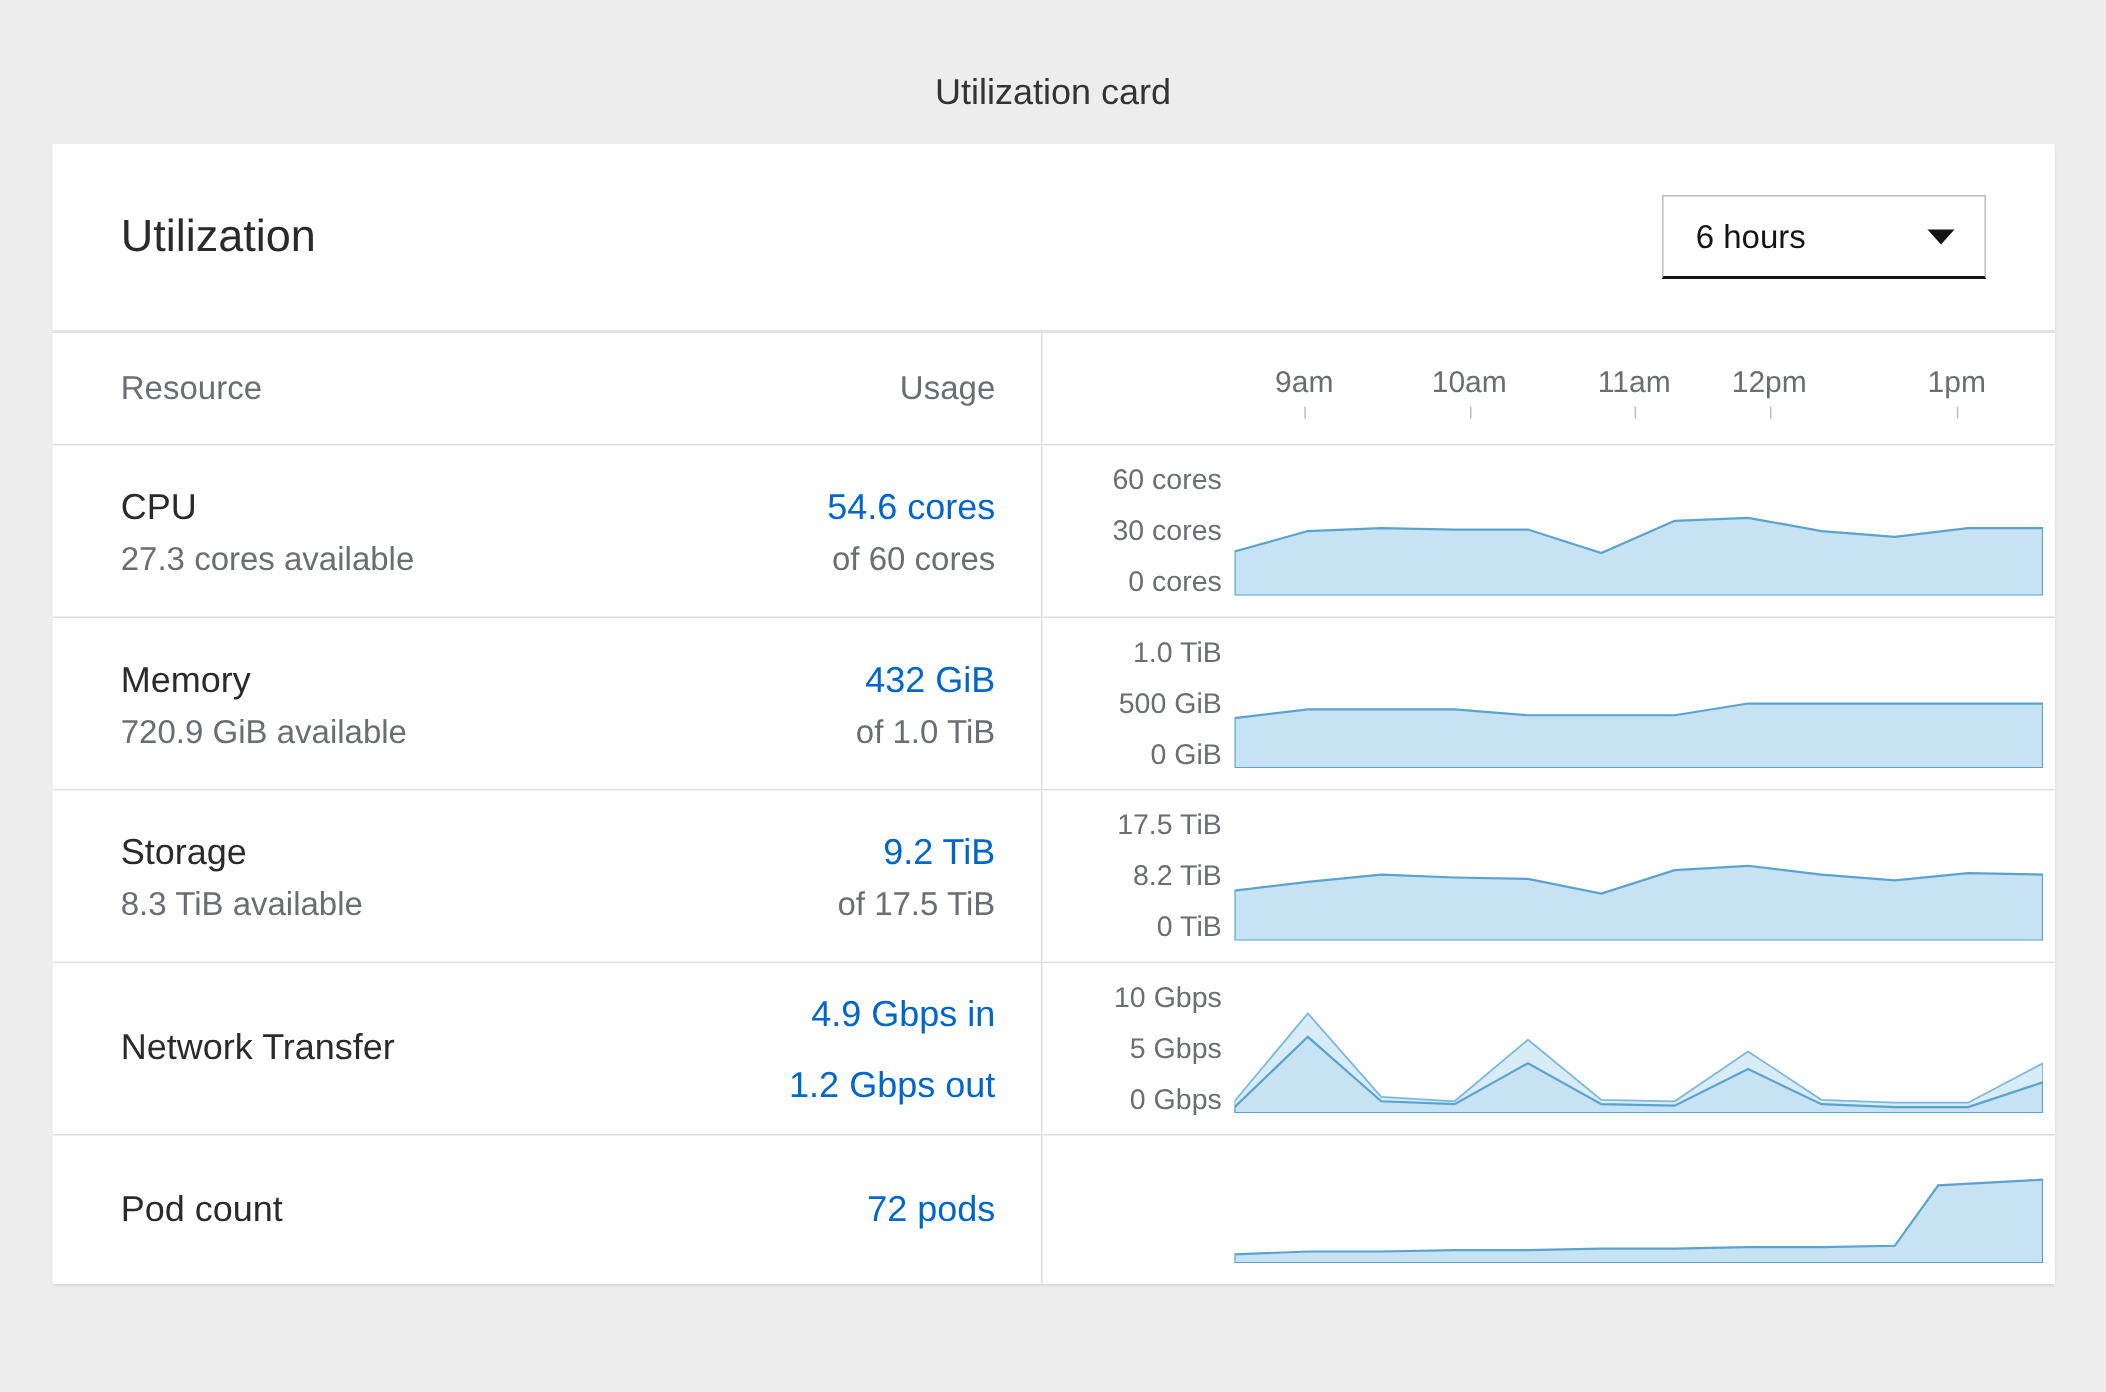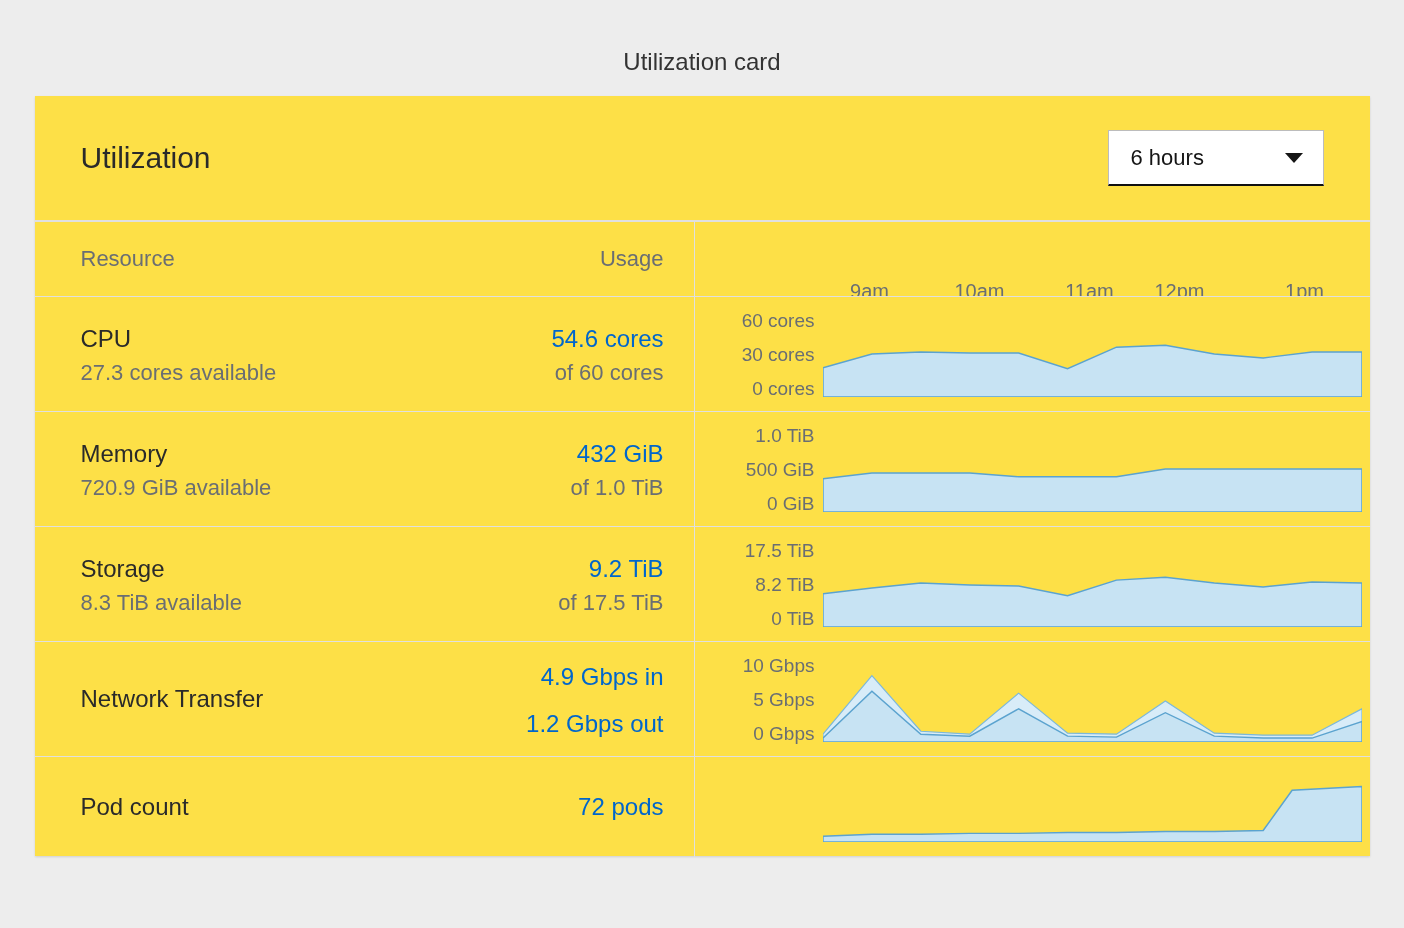--- a/index.html
+++ b/index.html
@@ -14,21 +14,21 @@
     text-align: center;
     font-size: 24px;
     font-weight: 400;
     color: #333;
     padding-top: 48px;
     padding-bottom: 20px;
   }
   .card {
     width: 1335px;
     margin: 0 auto;
-    background: #fde047;
+    background: #ffffff;
     box-shadow: 0 1px 2px rgba(0,0,0,0.12);
   }
   
   .card-header {
     display: flex;
     align-items: center;
     justify-content: space-between;
     padding: 34px 46px 34px 46px;
     border-bottom: 1px solid #e0e0e0;
   }
@@ -88,21 +88,20 @@
     color: #6a6e73;
     font-weight: 400;
   }
   .time-axis {
     position: absolute;
     left: 0; right: 0; top: 0; bottom: 0;
     display: flex;
     align-items: center;
     padding-left: 140px;
     padding-right: 10px;
-    margin-top: 36px;
   }
   .time-tick {
     position: absolute;
     text-align: center;
     font-size: 20px;
     color: #6a6e73;
     transform: translateX(-50%);
     top: 22px;
   }
   .time-tick::after {

